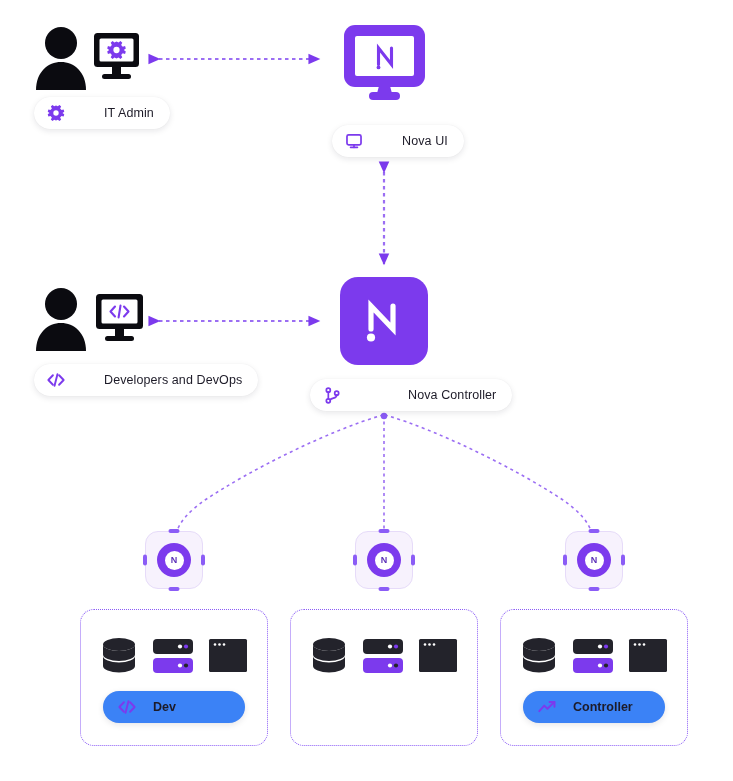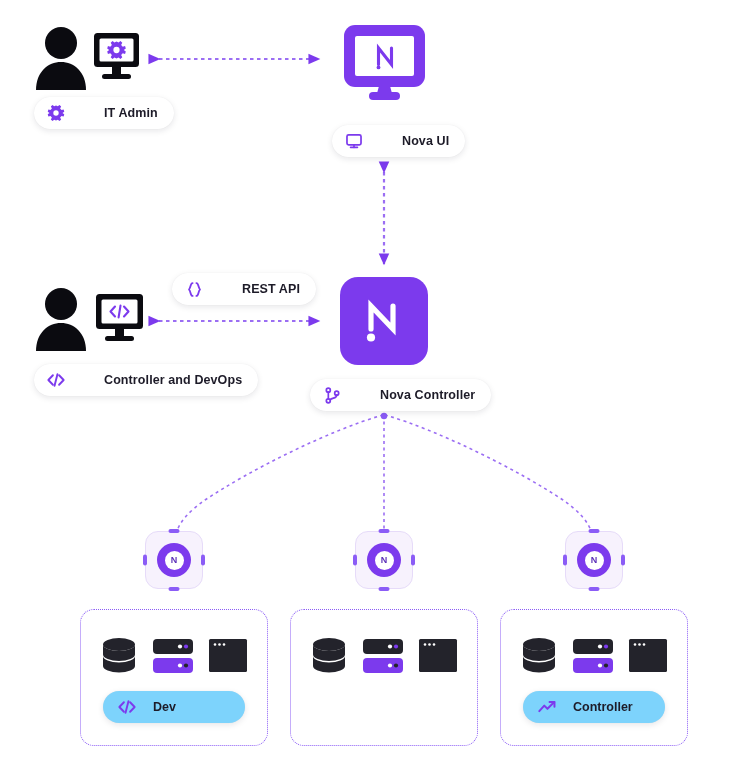--- a/index.html
+++ b/index.html
@@ -26,21 +26,21 @@
     box-sizing:border-box;
     z-index:6;
   }
   .badge .bicon {
     width:20px; height:20px;
     display:flex; align-items:center; justify-content:center;
     flex:0 0 20px;
   }
   .badge .blabel {
     font-size:12.5px;
-    font-weight:700;
+    font-weight:400;
     color:#1d1b28;
     letter-spacing:.1px;
     white-space:nowrap;
     padding-left:16px;
   }
   .badge.gap-lg .blabel { margin-left:22px; }
   .badge.gap-md .blabel { margin-left:22px; }
 
   
   .actor { position:absolute; }
@@ -106,21 +106,21 @@
   }
   .env-badge-slot {
     position:absolute;
     left:22px; right:22px; bottom:22px;
     height:32px;
   }
   .env-badge {
     position:relative;
     display:flex; align-items:center;
     height:32px;
-    background:#7dd3fc;
+    background:#3b82f6;
     border-radius:999px;
     box-shadow:0 2px 6px rgba(22,18,40,.10), 0 0 1px rgba(22,18,40,.08);
     padding-left:14px;
     box-sizing:border-box;
   }
   .env-badge .blabel { margin-left:16px; font-size:12.5px; font-weight:700; color:#1d1b28; }
 
   svg { display:block; overflow:visible; }
   .connectors { position:absolute; inset:0; z-index:1; pointer-events:none; }
 </style>
@@ -219,43 +219,34 @@
   </div>
 
   <div class="badge gap-md" style="left:34px; top:364px;">
     <span class="bicon">
       <svg width="20" height="20" viewBox="0 0 22 22" fill="none" stroke="#7c3aed" stroke-width="2.1" stroke-linecap="round" stroke-linejoin="round">
         <path d="M7.6,5.8 L2.6,11 L7.6,16.2"></path>
         <path d="M14.4,5.8 L19.4,11 L14.4,16.2"></path>
         <path d="M12.6,4.6 L9.4,17.4"></path>
       </svg>
     </span>
-    <span class="blabel">Controller and DevOps</span>
-  </div>
-
-  <div class="badge gap-lg" style="left:172px; top:273px;">
-    <span class="bicon">
-      <svg width="19" height="19" viewBox="0 0 20 20" fill="none" stroke="#7c3aed" stroke-width="1.9" stroke-linecap="round" stroke-linejoin="round">
-        <path d="M8,3.2 C5.6,3.2 6.4,7.6 4.2,10 C6.4,12.4 5.6,16.8 8,16.8"></path>
-        <path d="M12,3.2 C14.4,3.2 13.6,7.6 15.8,10 C13.6,12.4 14.4,16.8 12,16.8"></path>
-      </svg>
-    </span>
-    <span class="blabel">REST API</span>
-  </div>
+    <span class="blabel">Developers and DevOps</span>
+  </div>
+
 
   <div class="nova-tile" style="left:340px; top:277px;">
     <svg width="48" height="52" viewBox="0 0 48 52">
       <g fill="none" stroke="#ffffff" stroke-width="5.2" stroke-linecap="round">
         <path d="M11,34 L11,11 L33,34 L33,11"></path>
       </g>
       <circle cx="11" cy="42.5" r="4.1" fill="#ffffff"></circle>
     </svg>
   </div>
 
-  <div class="badge gap-md" style="left:310px; top:379px;">
+  <div class="badge gap-md" style="left:310px; top:379px;gap:28px;">
     <span class="bicon">
       <svg width="19" height="19" viewBox="0 0 20 20" fill="none" stroke="#7c3aed" stroke-width="1.8" stroke-linecap="round" stroke-linejoin="round">
         <circle cx="5.6" cy="4.4" r="2.1"></circle>
         <circle cx="5.6" cy="15.6" r="2.1"></circle>
         <circle cx="14.4" cy="7.6" r="2.1"></circle>
         <path d="M5.6,6.5 L5.6,13.5"></path>
         <path d="M14.4,9.7 C14.4,13.2 10.2,12.2 7.4,14.4"></path>
       </svg>
     </span>
     <span class="blabel">Nova Controller</span>

